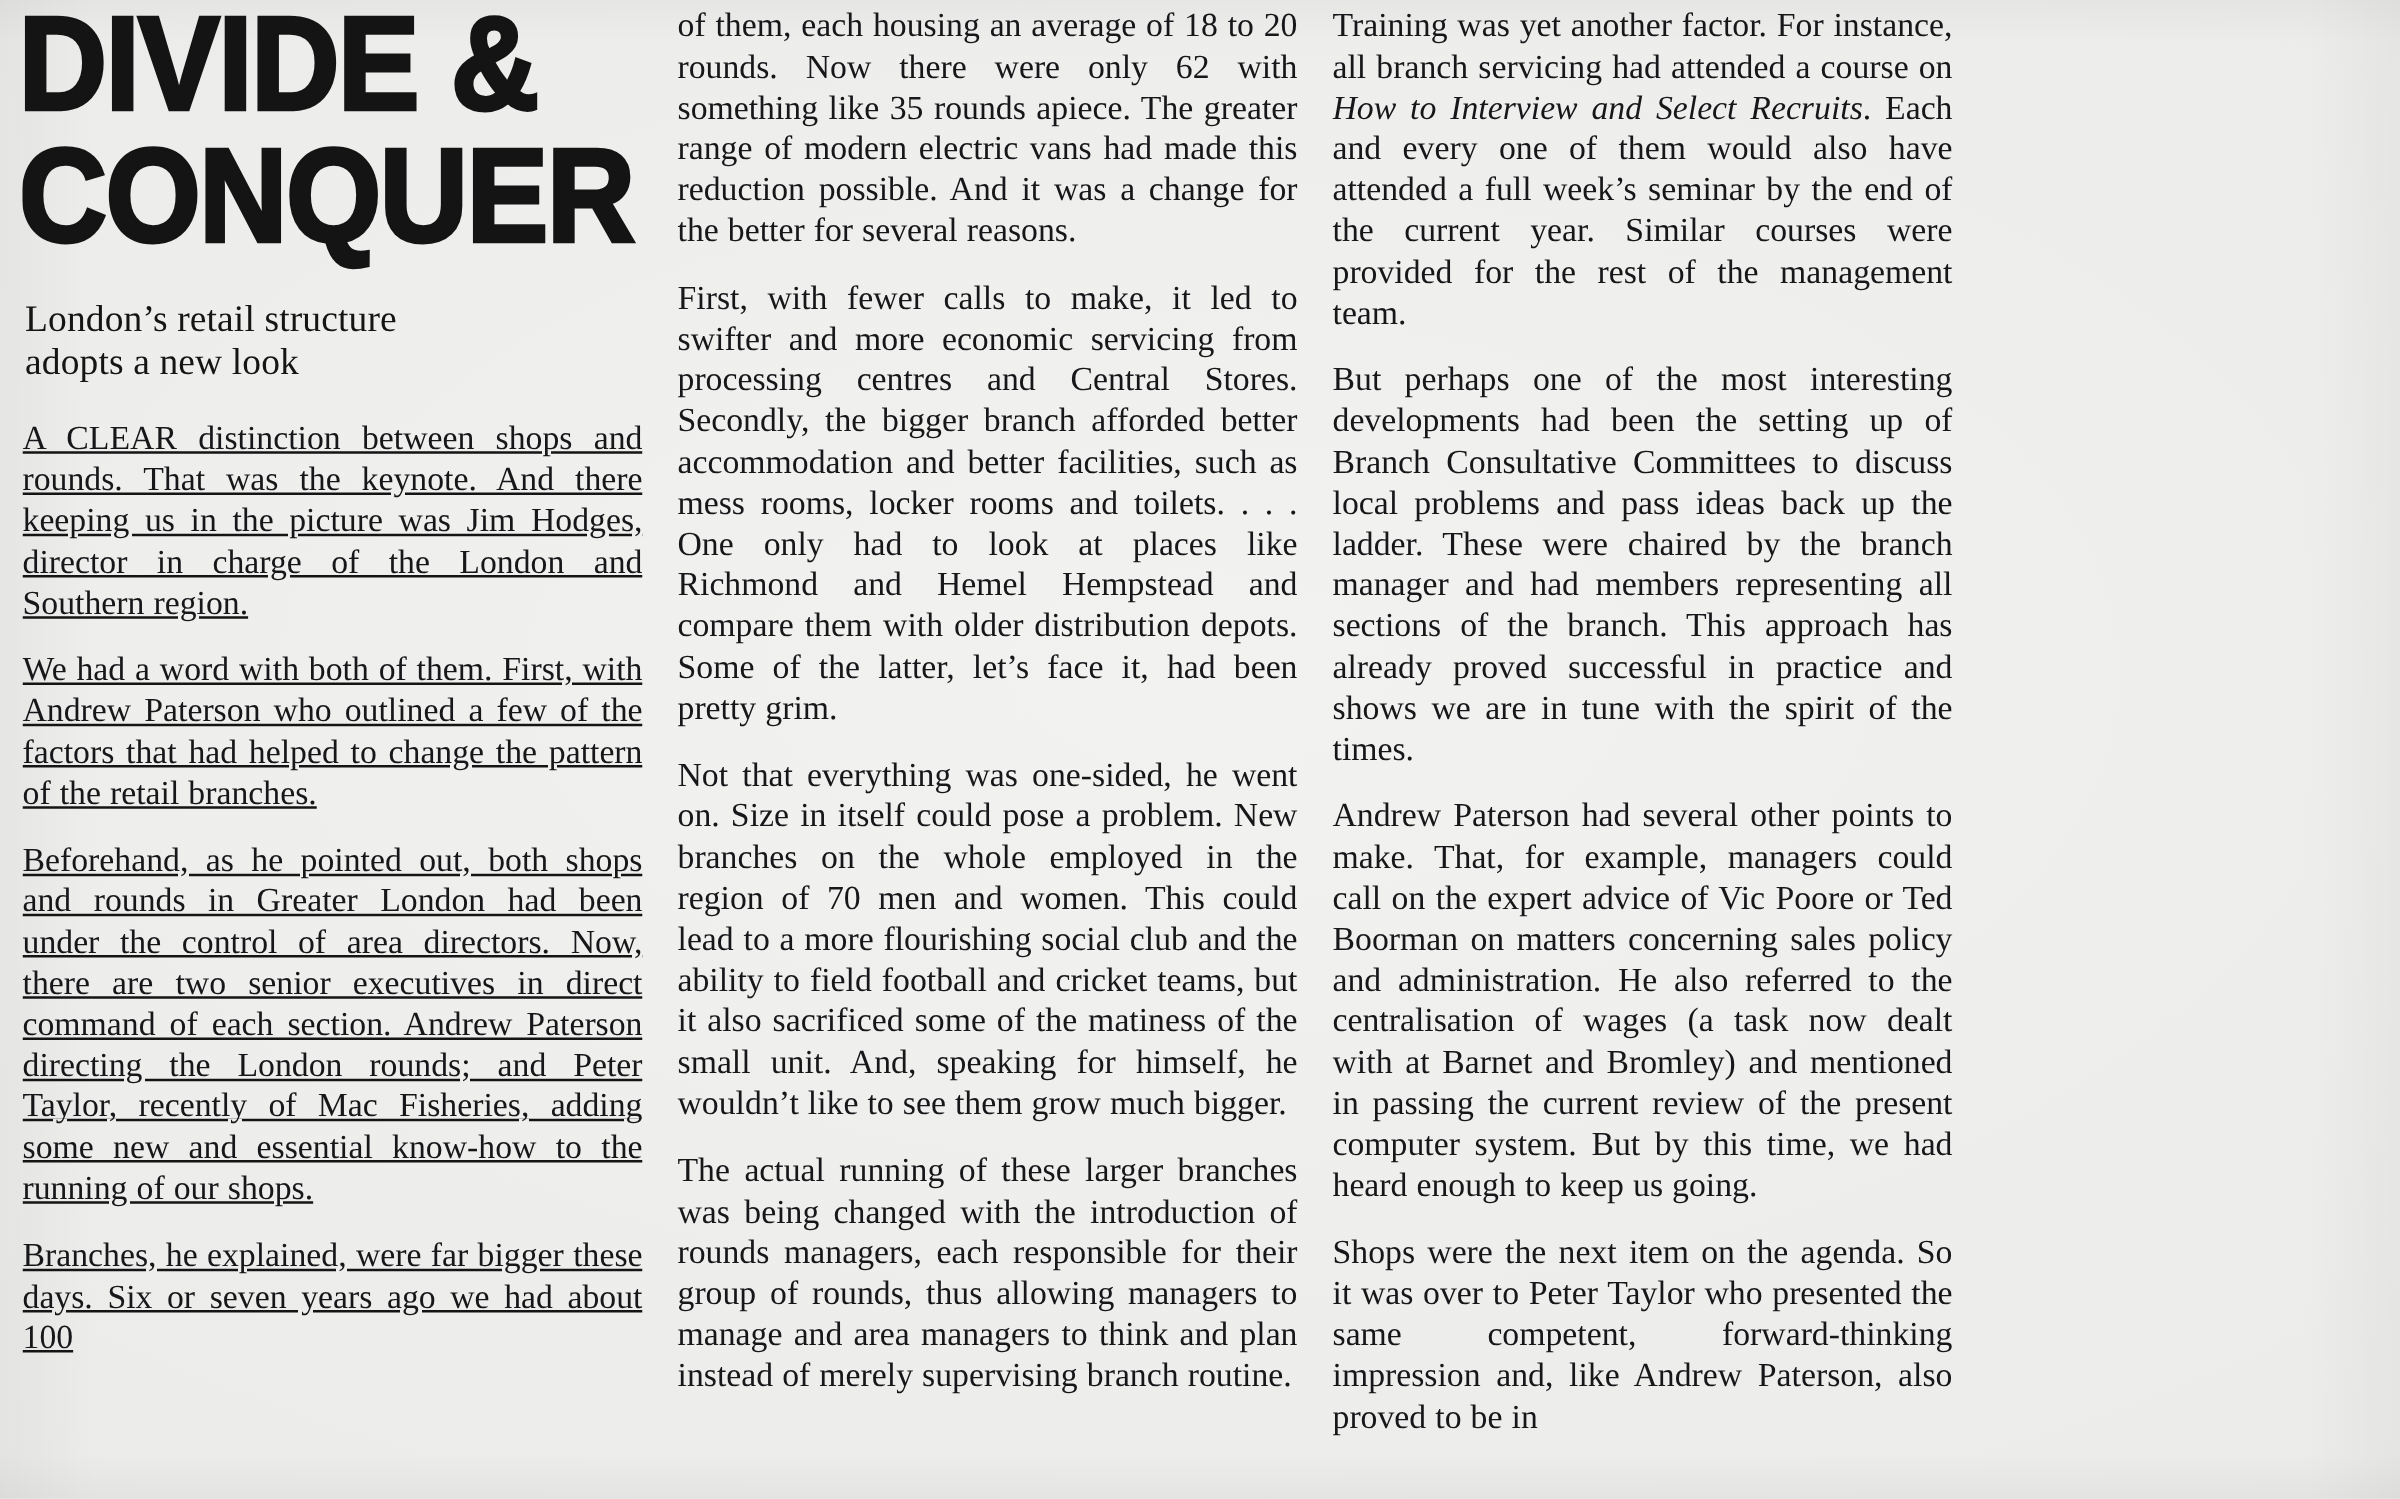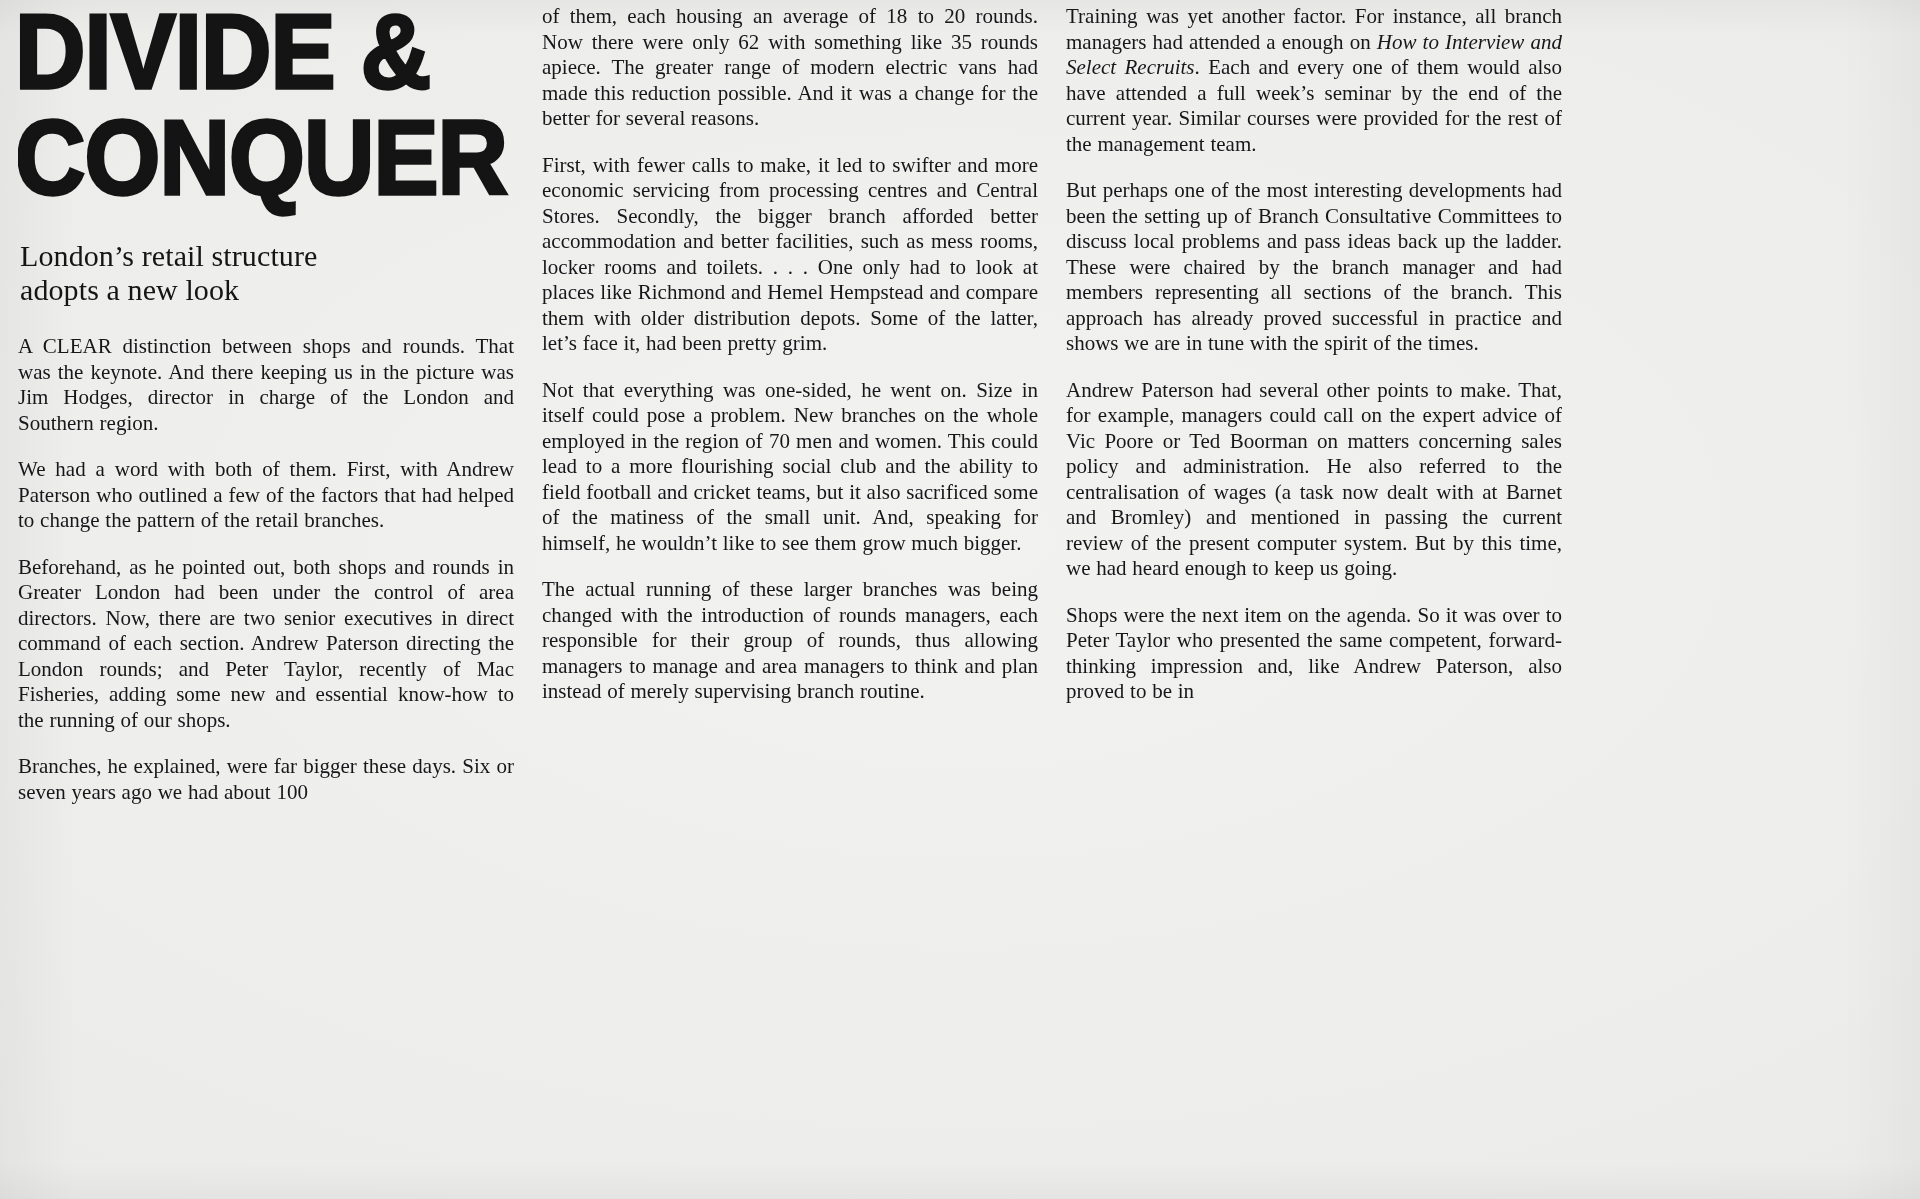--- a/index.html
+++ b/index.html
@@ -91,39 +91,39 @@
     font-family: "Liberation Serif", "DejaVu Serif", serif;
     font-weight: 700;
     font-size: 26px;
     line-height: 1.2;
     margin: 25px 0 0 1px;
     color: #151515;
   }
 
   
   .body-p {
-    font-size: 21px;
+    font-size: 27px;
     line-height: 1.215;
     text-align: justify;
     text-justify: inter-word;
     margin: 0 0 21px 0;
     hyphens: manual;
     word-spacing: .5px;
     color: #17171a;
   }
   .body-p:last-child { margin-bottom: 0; }
   .body-p.tight { margin-top: 4px; }
   .body-p.lastline-left { text-align-last: left; }
   .body-p i, .body-p em { font-style: italic; }
 
   
   .col-top { padding-top: 4px; }
 
   
-  #col1 .col1-body { margin-top: 28px; }
+  #col1 .col1-body { margin-top: 28px; text-decoration: underline; }
 </style>
 </head>
 <body>
 
 <div class="page"></div>
 
 <div class="columns">
 
   <div class="col" id="col1">
 
@@ -147,21 +147,21 @@
   </div>
 
   <div class="col col-top" id="col2">
     <p class="body-p lastline-left">of them, each housing an average of 18 to 20 rounds. Now there were only 62 with something like 35 rounds apiece. The greater range of modern electric vans had made this reduction possible. And it was a change for the better for several reasons.</p>
     <p class="body-p lastline-left">First, with fewer calls to make, it led to swifter and more economic servicing from processing centres and Central Stores. Secondly, the bigger branch afforded better accommodation and better facilities, such as mess rooms, locker rooms and toilets. . . . One only had to look at places like Richmond and Hemel Hempstead and compare them with older distribution depots. Some of the latter, let’s face it, had been pretty grim.</p>
     <p class="body-p lastline-left">Not that everything was one-sided, he went on. Size in itself could pose a problem. New branches on the whole employed in the region of 70 men and women. This could lead to a more flourishing social club and the ability to field football and cricket teams, but it also sacrificed some of the matiness of the small unit. And, speaking for himself, he wouldn’t like to see them grow much bigger.</p>
     <p class="body-p lastline-left">The actual running of these larger branches was being changed with the introduction of rounds managers, each responsible for their group of rounds, thus allowing managers to manage and area managers to think and plan instead of merely supervising branch routine.</p>
   </div>
 
   <div class="col col-top" id="col3">
-    <p class="body-p lastline-left"><span>Training was yet another factor. For instance, all branch managers had attended a enough on </span><i>How to Interview and Select Recruits</i><span>. Each and every one of them would also have attended a full week’s seminar by the end of the current year. Similar courses were provided for the rest of the management team.</span></p>
+    <p class="body-p lastline-left"><span>Training was yet another factor. For instance, all branch servicing had attended a course on </span><i>How to Interview and Select Recruits</i><span>. Each and every one of them would also have attended a full week’s seminar by the end of the current year. Similar courses were provided for the rest of the management team.</span></p>
 
     <p class="body-p lastline-left">But perhaps one of the most interesting developments had been the setting up of Branch Consultative Committees to discuss local problems and pass ideas back up the ladder. These were chaired by the branch manager and had members representing all sections of the branch. This approach has already proved successful in practice and shows we are in tune with the spirit of the times.</p>
     <p class="body-p lastline-left">Andrew Paterson had several other points to make. That, for example, managers could call on the expert advice of Vic Poore or Ted Boorman on matters concerning sales policy and administration. He also referred to the centralisation of wages (a task now dealt with at Barnet and Bromley) and mentioned in passing the current review of the present computer system. But by this time, we had heard enough to keep us going.</p>
 
     <p class="body-p tight lastline-left">Shops were the next item on the agenda. So it was over to Peter Taylor who presented the same competent, forward-thinking impression and, like Andrew Paterson, also proved to be in</p>
   </div>
 
 </div>
 
 </body></html>

